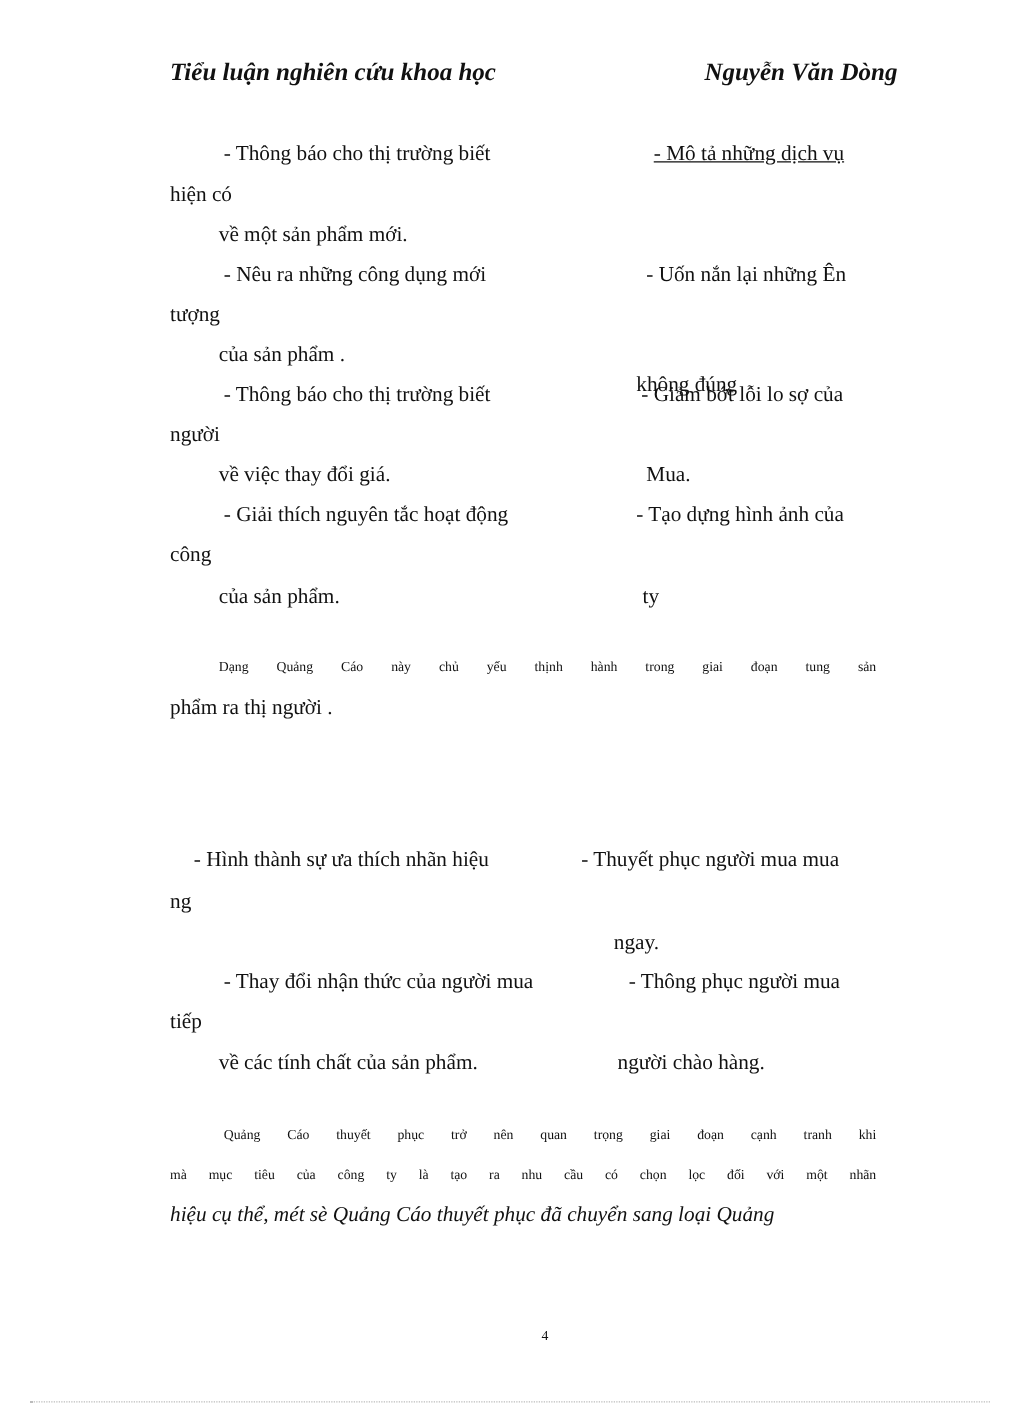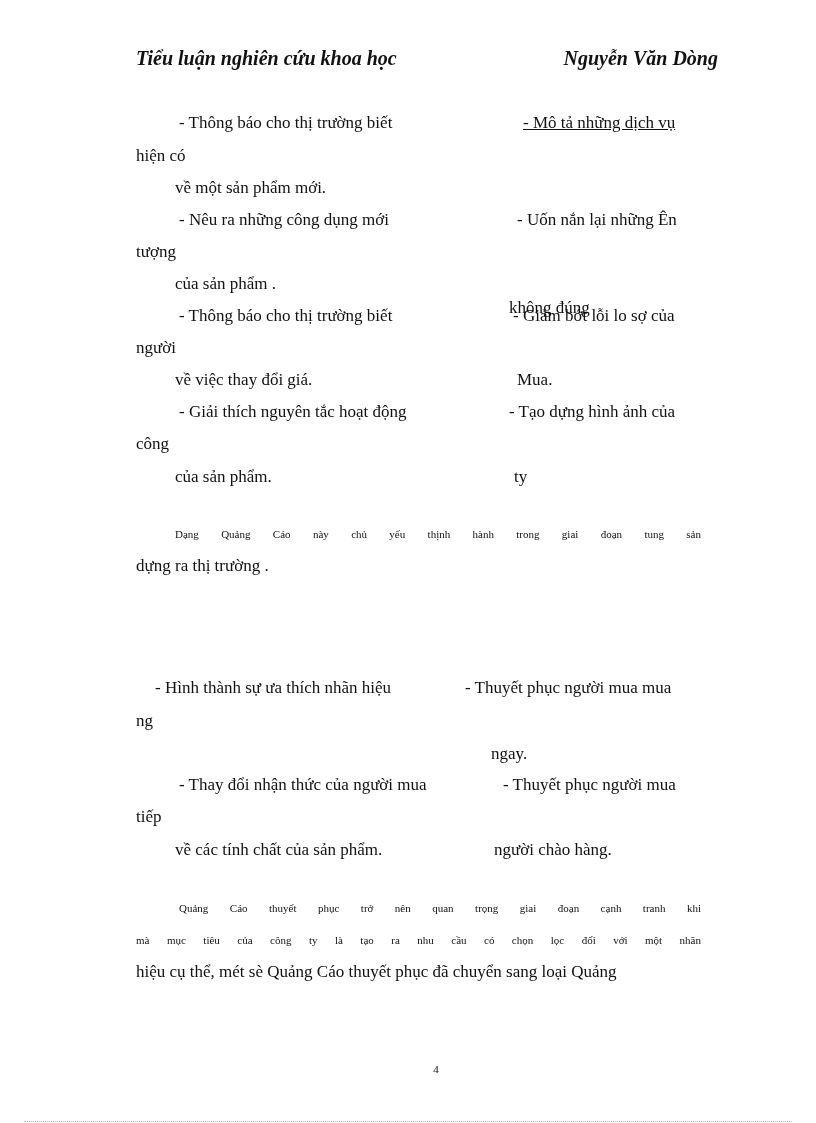--- a/index.html
+++ b/index.html
@@ -110,39 +110,39 @@
 
     <span class="line" style="top:402px;left:179px;">- Giải thích nguyên tắc hoạt động</span>
     <span class="line" style="top:402px;left:509px;">- Tạo dựng hình ảnh của</span>
     <span class="line" style="top:434px;left:136px;">công</span>
     <span class="line" style="top:467px;left:175px;">của sản phẩm.</span>
     <span class="line" style="top:467px;left:514px;">ty</span>
   </div>
 
   <div>
     <span class="justify-line" style="top:524px;padding-left:39px;box-sizing:border-box;">Dạng Quảng Cáo này chủ yếu thịnh hành trong giai đoạn tung sản</span>
-    <span class="line" style="top:556px;left:136px;">dựng ra thị trường .</span>
+    <span class="line" style="top:556px;left:136px;">phẩm ra thị người .</span>
   </div>
 
 
   <div>
     <span class="line" style="top:678px;left:155px;">- Hình thành sự ưa thích nhãn hiệu</span>
     <span class="line" style="top:678px;left:465px;">- Thuyết phục người mua mua</span>
     <span class="line" style="top:711px;left:136px;">ng</span>
     <span class="line" style="top:744px;left:491px;">ngay.</span>
 
     <span class="line" style="top:775px;left:179px;">- Thay đổi nhận thức của người mua</span>
-    <span class="line" style="top:775px;left:503px;">- Thuyết phục người mua</span>
+    <span class="line" style="top:775px;left:503px;">- Thông phục người mua</span>
     <span class="line" style="top:807px;left:136px;">tiếp</span>
     <span class="line" style="top:840px;left:175px;">về các tính chất của sản phẩm.</span>
     <span class="line" style="top:840px;left:494px;">người chào hàng.</span>
   </div>
 
   <div>
     <span class="justify-line" style="top:898px;padding-left:43px;box-sizing:border-box;">Quảng Cáo thuyết phục trở nên quan trọng giai đoạn cạnh tranh khi</span>
     <span class="justify-line" style="top:930px;">mà mục tiêu của công ty là tạo ra nhu cầu có chọn lọc đối với một nhãn</span>
-    <span class="line" style="top:962px;left:136px;">hiệu cụ thể, mét sè Quảng Cáo thuyết phục đã chuyển sang loại Quảng</span>
+    <span class="line" style="top:962px;left:136px;font-style:italic;">hiệu cụ thể, mét sè Quảng Cáo thuyết phục đã chuyển sang loại Quảng</span>
   </div>
 
   <div class="page-number">4</div>
 
   <div class="bottom-border"></div>
 </div>
 
 </body></html>

